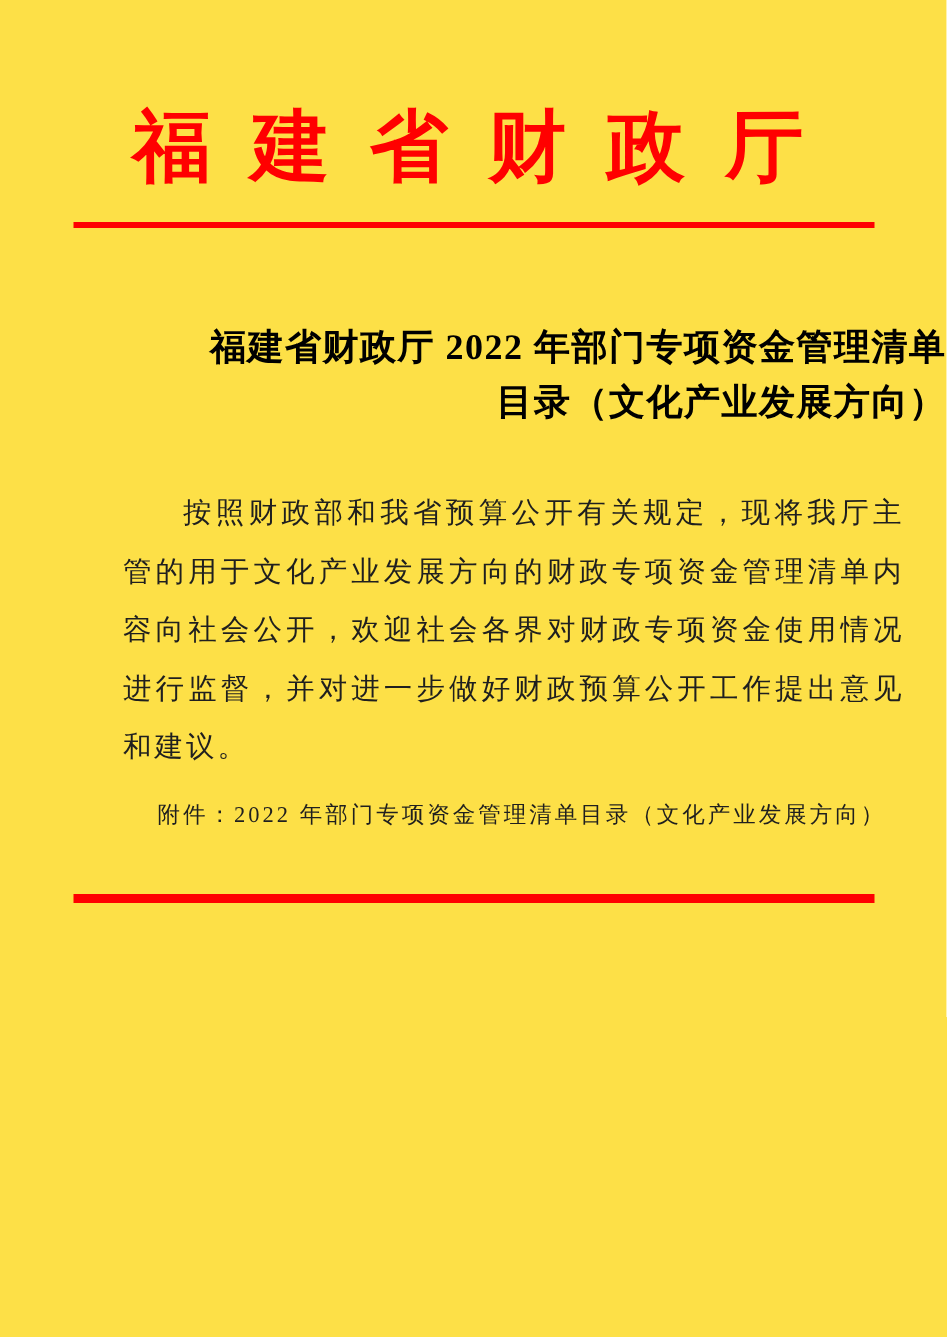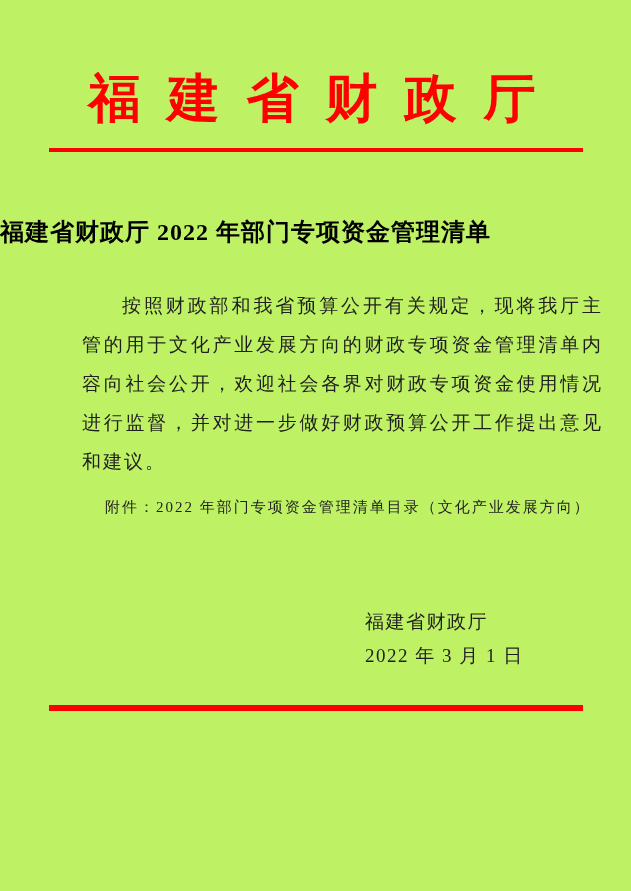--- a/index.html
+++ b/index.html
@@ -8,21 +8,21 @@
     width: 631px;
     height: 891px;
     font-family: "Liberation Serif", "DejaVu Serif", serif;
     color: #1f1f1f;
     overflow: hidden;
   }
   .page {
     position: relative;
     width: 631px;
     height: 891px;
-    background: #bef264;
+    background: #fde047;
     overflow: hidden;
   }
   
   .agency-name {
     margin-top: 70px;
     text-align: center;
     color: #ff0000;
     font-weight: bold;
     font-size: 52px;
     line-height: 58px;
@@ -30,21 +30,21 @@
     white-space: nowrap;
   }
   .rule-top {
     margin: 20px 48px 0 49px;
     height: 4px;
     background: #ff0000;
   }
   
   .doc-title {
     margin-top: 62px;
-    text-align: left;
+    text-align: right;
     color: #000000;
     font-size: 24px;
     font-weight: bold;
     line-height: 37px;
     letter-spacing: 1px;
   }
   .doc-title .t-line { display: block; }
   
   .text-col { padding-left: 82px; padding-right: 28px; }
   .body-par {
@@ -91,29 +91,26 @@
 <body>
 
 <div class="page">
 
   <div class="agency-name">福 建 省 财 政 厅</div>
 
   <div class="rule-top"></div>
 
   <h1 class="doc-title">
     <span class="t-line">福建省财政厅 2022 年部门专项资金管理清单</span>
+    <span class="t-line">目录（文化产业发展方向）</span>
   </h1>
 
   <div class="text-col">
     <p class="body-par">按照财政部和我省预算公开有关规定，现将我厅主管的用于文化产业发展方向的财政专项资金管理清单内容向社会公开，欢迎社会各界对财政专项资金使用情况进行监督，并对进一步做好财政预算公开工作提出意见和建议。</p>
 
     <p class="attachment">附件：2022 年部门专项资金管理清单目录（文化产业发展方向）</p>
   </div>
 
-  <div class="signoff">
-    <div>福建省财政厅</div>
-    <div>2022 年 3 月 1 日</div>
-  </div>
 
 
   <div class="rule-bottom"></div>
 
 </div>
 
 </body></html>

